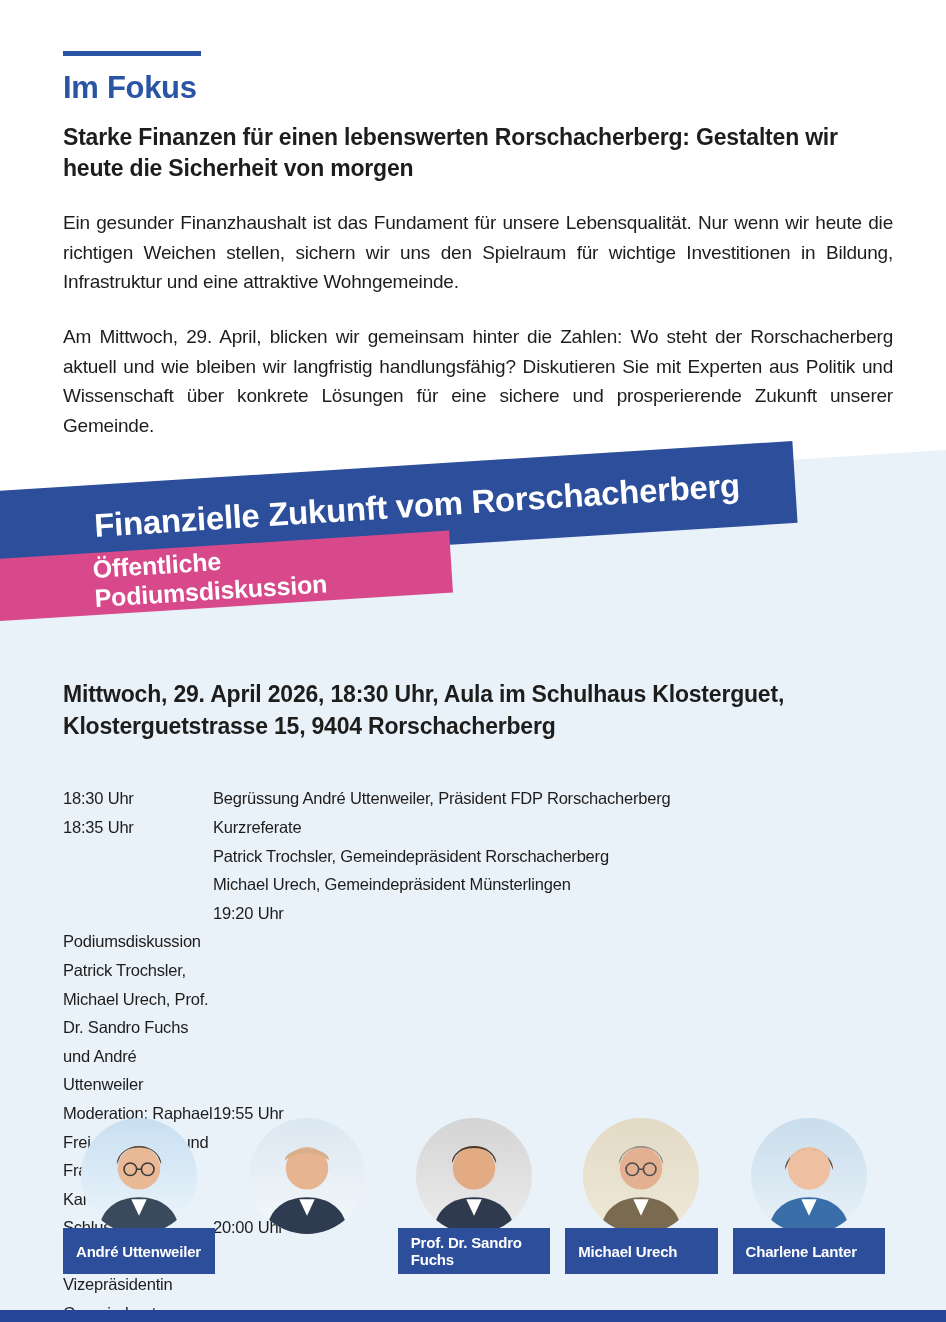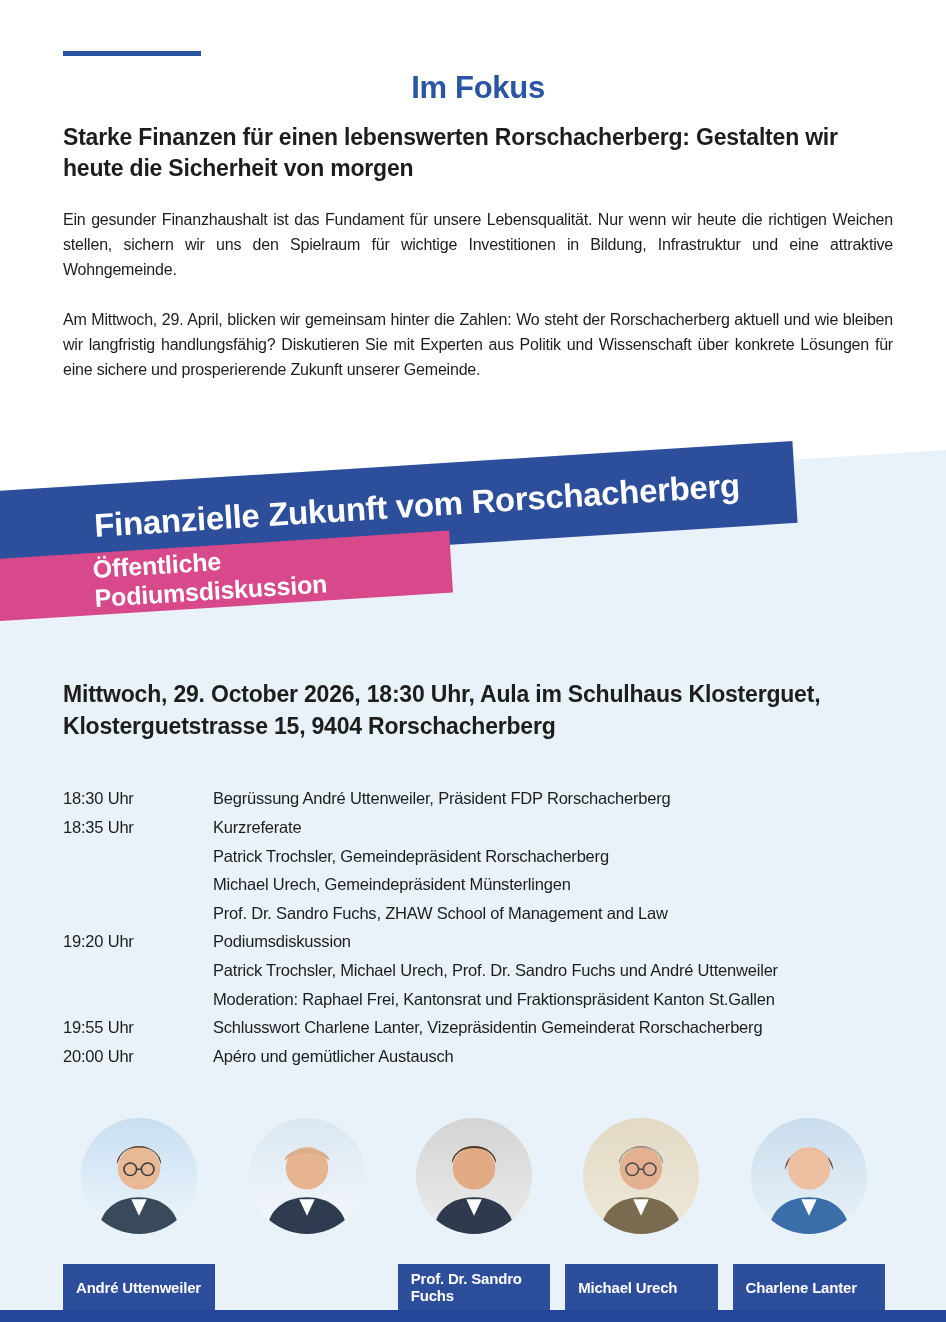--- a/index.html
+++ b/index.html
@@ -13,23 +13,23 @@
   
   .bg-light {
     position:absolute; left:0; top:440px; width:946px; height:882px;
     background:#e9f1f9; z-index:0;
     clip-path:polygon(0 70px, 100% 10px, 100% 100%, 0 100%);
   }
 
   
   .white-content { position:absolute; left:63px; top:0; width:830px; z-index:1; }
   .top-bar { margin-top:51px; width:138px; height:5px; background:#2a54a4; }
-  .section-label { margin-top:14px; font-size:31px; font-weight:bold; color:#2a54a4; letter-spacing:-0.3px;text-align:center; }
+  .section-label { margin-top:14px; font-size:31px; font-weight:bold; color:#2a54a4; letter-spacing:-0.3px; }
   .headline { margin-top:16px; font-size:23px; font-weight:bold; line-height:1.33; letter-spacing:-0.2px; }
-  .body-par { margin-top:25px; font-size:16px; line-height:1.56; letter-spacing:-0.2px; text-align:justify; }
+  .body-par { margin-top:25px; font-size:19px; line-height:1.56; letter-spacing:-0.2px; text-align:justify; }
 
   
   .banner { position:absolute; z-index:2; display:flex; align-items:center;
             transform:rotate(-3.6deg); transform-origin:0 0; color:#ffffff; font-weight:bold; }
   .banner-primary   { left:-18px; top:492px; width:812px; height:82px; background:#2c4e9b;
                       font-size:33px; padding-left:0; letter-spacing:-0.3px; }
   .banner-primary span { padding-left:110px; }
   .banner-secondary { left:-18px; top:560px; width:468px; height:62px; background:#d7498b;
                       font-size:25px; letter-spacing:-0.2px; }
   .banner-secondary span { padding-left:110px; }
@@ -37,21 +37,21 @@
   
   .event-block { position:absolute; left:63px; top:678px; width:828px; z-index:1; }
   .event-title { font-size:23px; font-weight:bold; line-height:1.4; letter-spacing:-0.2px; }
   .schedule { margin-top:42px; display:grid; grid-template-columns:150px 1fr; }
   .sch-time, .sch-text { font-size:16.5px; line-height:28.6px; letter-spacing:-0.2px; }
   .sch-text b { font-weight:normal; }
 
   
   .speakers { position:absolute; left:63px; top:1118px; width:822px; z-index:1;
               display:grid; grid-template-columns:repeat(5, 1fr); column-gap:15px; }
-  .speaker-card { position:relative; display:flex; flex-direction:column; align-items:center;gap:36px; }
+  .speaker-card { position:relative; display:flex; flex-direction:column; align-items:center; }
   .avatar {
     width:116px; height:116px; border-radius:50%; overflow:hidden; z-index:1;
     background:linear-gradient(180deg, var(--bgA) 0%, var(--bgB) 100%);
   }
   .avatar svg { display:block; width:116px; height:116px; }
   .avatar svg .suit  { fill:var(--suit); }
   .avatar svg .skin  { fill:var(--skin); }
   .avatar svg .hair  { fill:var(--hair); }
   .avatar svg .shirt { fill:#ffffff; }
   .avatar svg .glasses { fill:none; stroke:var(--glass, transparent); stroke-width:1.6; }
@@ -85,37 +85,36 @@
   </div>
 
   <div class="banner banner-primary">
     <span>Finanzielle Zukunft vom Rorschacherberg</span>
   </div>
   <div class="banner banner-secondary">
     <span>Öffentliche Podiumsdiskussion</span>
   </div>
 
   <div class="event-block">
-    <div class="event-title">Mittwoch, 29. October 2026, 18:30 Uhr, Aula im Schulhaus Klosterguet, Klosterguetstrasse 15, 9404 Rorschacherberg</div>
+    <div class="event-title">Mittwoch, 29. April 2026, 18:30 Uhr, Aula im Schulhaus Klosterguet, Klosterguetstrasse 15, 9404 Rorschacherberg</div>
 
     <div class="schedule">
       <span class="sch-time">18:30 Uhr</span>
       <span class="sch-text"><b>Begrüssung</b><span> André Uttenweiler, Präsident FDP Rorschacherberg</span></span>
 
       <span class="sch-time">18:35 Uhr</span>
       <span class="sch-text"><b>Kurzreferate</b><span></span></span>
 
       <span class="sch-time"></span>
       <span class="sch-text"><b></b><span>Patrick Trochsler, Gemeindepräsident Rorschacherberg</span></span>
 
       <span class="sch-time"></span>
       <span class="sch-text"><b></b><span>Michael Urech, Gemeindepräsident Münsterlingen</span></span>
 
       <span class="sch-time"></span>
-      <span class="sch-text"><b></b><span>Prof. Dr. Sandro Fuchs, ZHAW School of Management and Law</span></span>
 
       <span class="sch-time">19:20 Uhr</span>
       <span class="sch-text"><b>Podiumsdiskussion</b><span></span></span>
 
       <span class="sch-time"></span>
       <span class="sch-text"><b></b><span>Patrick Trochsler, Michael Urech, Prof. Dr. Sandro Fuchs und André Uttenweiler</span></span>
 
       <span class="sch-time"></span>
       <span class="sch-text"><b></b><span>Moderation: Raphael Frei, Kantonsrat und Fraktionspräsident Kanton St.Gallen</span></span>
 

